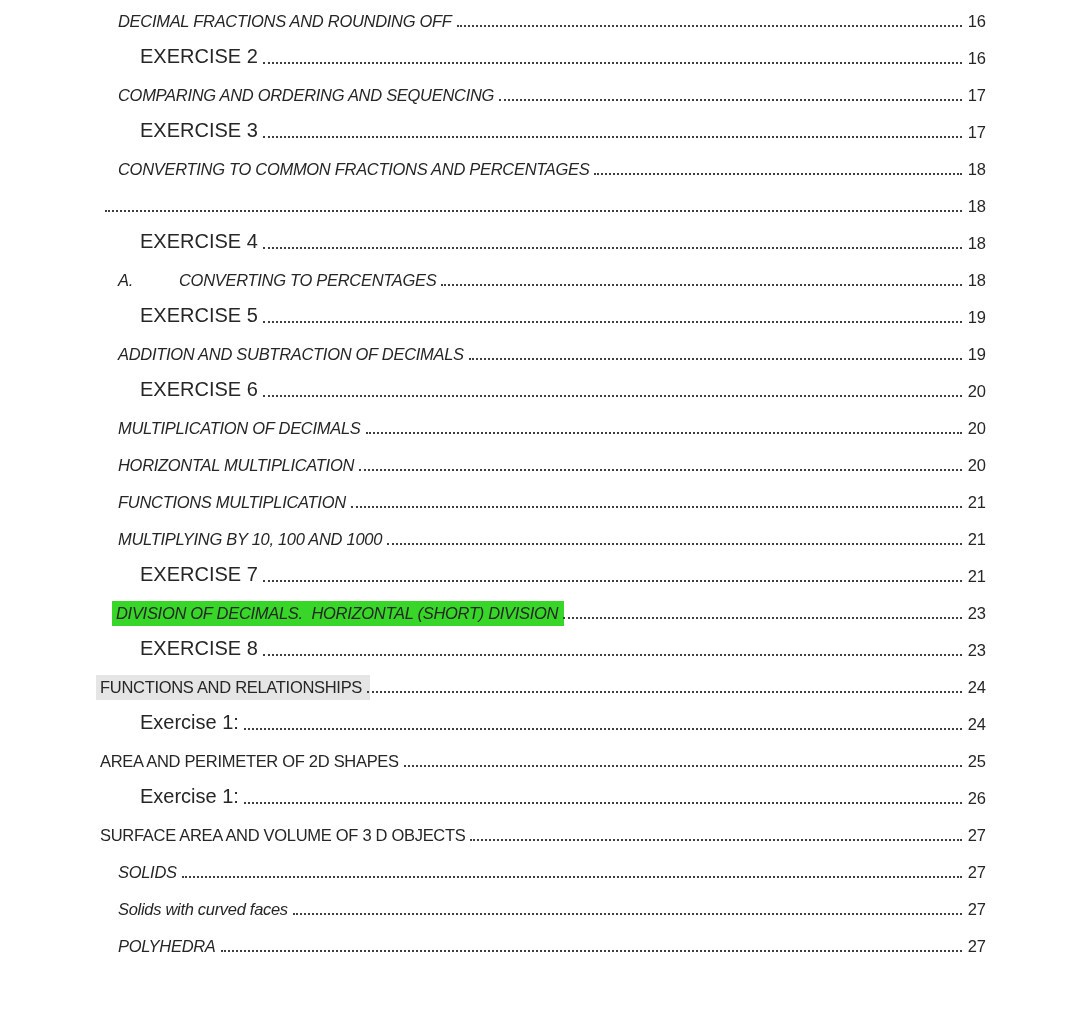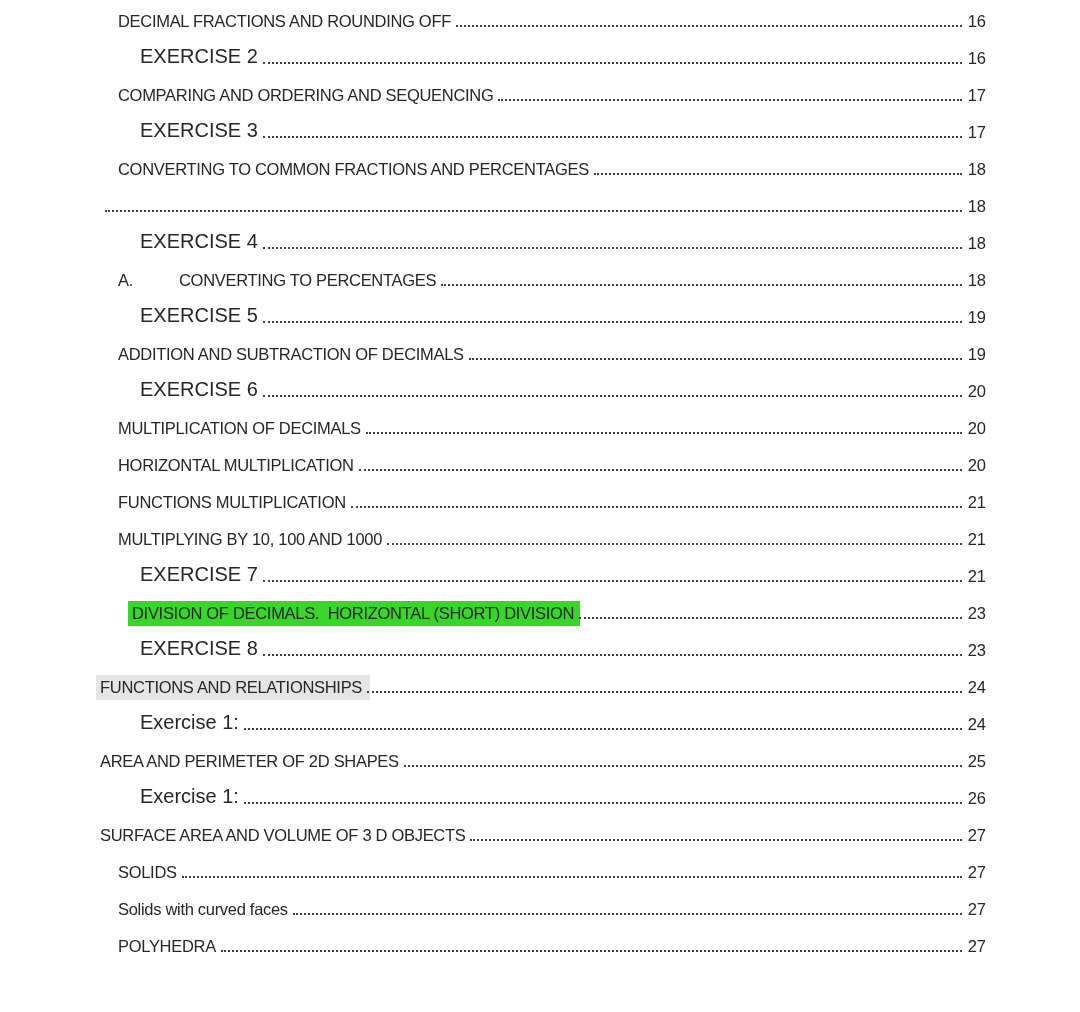--- a/index.html
+++ b/index.html
@@ -39,34 +39,34 @@
   }
   .toc-prefix {
     white-space: pre;
     line-height: 1;
     font-size: 16.5px;
     letter-spacing: -0.3px;
     display: inline-block;
     width: 49px;
     flex: 0 0 auto;
   }
-  .lvl1 > .toc-label, .lvl1 > .toc-prefix { margin-left: 18px; }
+  .lvl1 > .toc-label, .lvl1 > .toc-prefix { margin-left: 18px; font-style: italic; }
   .lvl2 > .toc-label { margin-left: 40px; text-align: right; }
   .style-exercise > .toc-label {
     font-size: 20px;
     letter-spacing: 0;
   }
   .hl-green {
     background: #37d628;
     padding: 4px 6px 5px 4px;
     margin-top: -4px;
     margin-right: -6px;
     margin-bottom: -5px;
   }
-  .lvl1 > .toc-label.hl-green { margin-left: 28px; } 
+  .lvl1 > .toc-label.hl-green { margin-left: 12px; } 
   .hl-yellow {
     background: #e5e5e5;
     padding: 4px 8px 5px 4px;
     margin-top: -4px;
     margin-right: -8px;
     margin-bottom: -5px;
     margin-left: -4px;
   }
   .toc-leader {
     flex: 1 1 auto;

